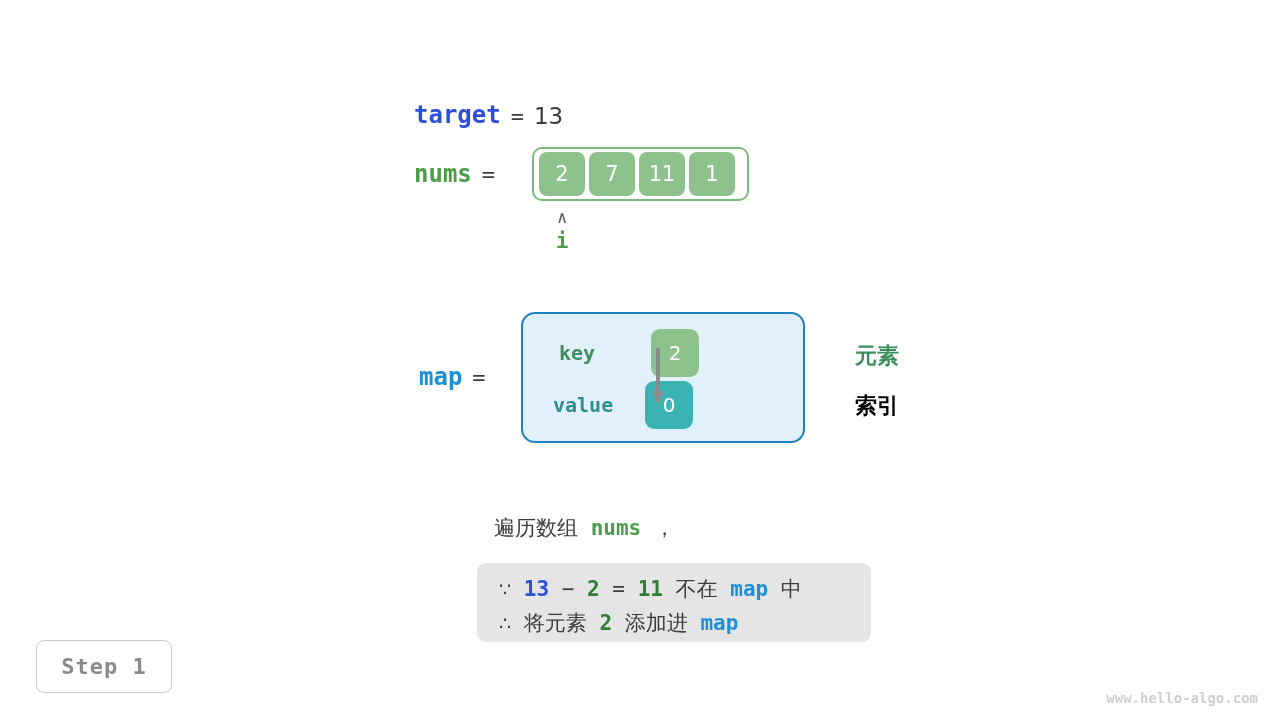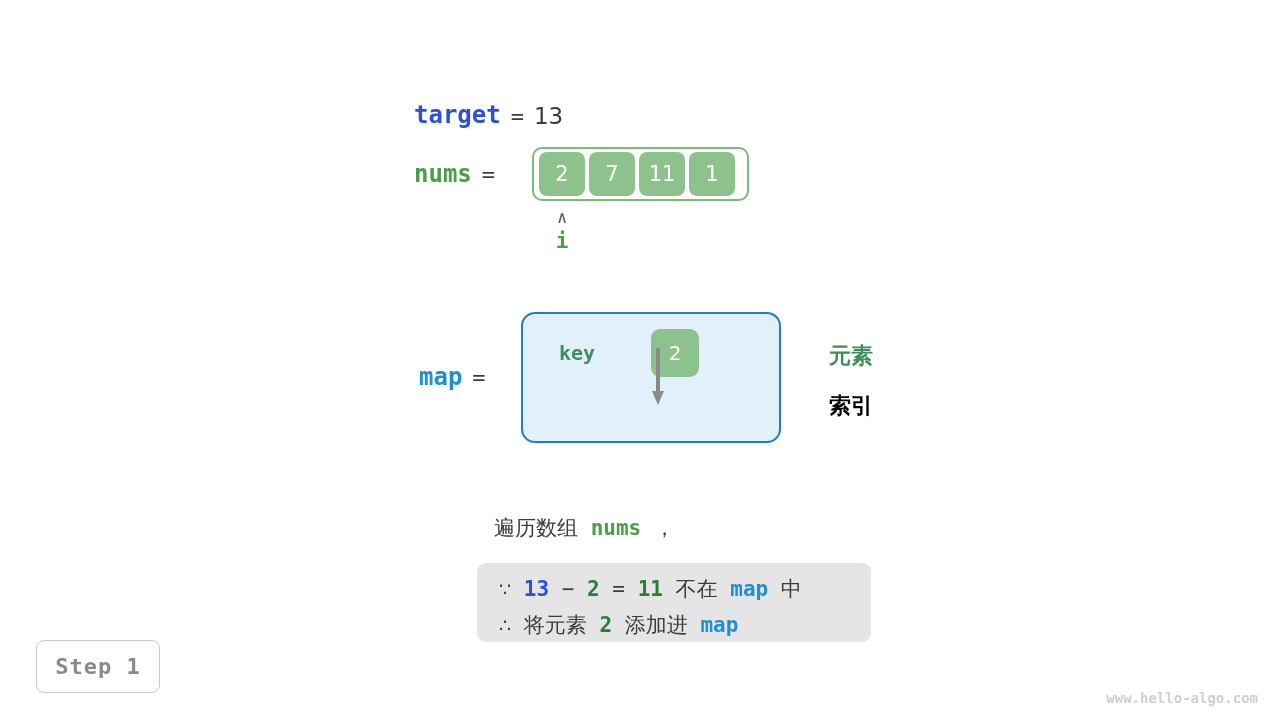--- a/index.html
+++ b/index.html
@@ -124,21 +124,21 @@
   .var-map {
     font-family: "DejaVu Sans Mono", monospace;
     font-size: 24px;
     font-weight: bold;
     color: #1E8FD5;
   }
   #map-box {
     position: absolute;
     left: 521px;
     top: 312px;
-    width: 260px;
+    width: 284px;
     height: 131px;
     background: #E2F0FB;
     border: 2px solid #1E7FC4;
     border-radius: 14px;
     box-sizing: border-box;
     padding-left: 8px;
   }
   #map-row-key, #map-row-value {
     position: absolute;
     display: flex;
@@ -172,40 +172,40 @@
     left: 650px;
     top: 348px;
     width: 16px;
     height: 62px;
     pointer-events: none;
   }
 
   
   #legend-element, #legend-index {
     position: absolute;
-    left: 829px;
+    left: 855px;
     font-family: "DejaVu Sans", sans-serif;
     font-size: 22px;
     font-weight: bold;
   }
   #legend-element { top: 341px; color: #3E8E5A; }
   #legend-index   { top: 391px; color: #000000; }
 
   
   #caption-line {
     position: absolute;
     left: 494px;
     top: 514px;
     font-size: 21px;
     color: #3C3C3C;
     white-space: pre;
     display: flex;
     align-items: baseline;
   }
-  .cn { font-family: Liberation Mono, monospace; }
+  .cn { font-family: Liberation Sans, sans-serif; }
   .code-green {
     font-family: "DejaVu Sans Mono", monospace;
     font-weight: bold;
     color: #4A9E4A;
     font-size: 21px;
   }
   .code-blue {
     font-family: "DejaVu Sans Mono", monospace;
     font-weight: bold;
     color: #1E8FD5;
@@ -253,21 +253,21 @@
     font-family: "DejaVu Sans", sans-serif;
     font-size: 19px;
     color: #3C3C3C;
   }
 
   
   #step-badge {
     position: absolute;
     left: 36px;
     top: 640px;
-    width: 124px;
+    width: 136px;
     height: 53px;
     border: 1px solid #C8C8C8;
     border-radius: 8px;
     box-sizing: border-box;
     display: flex;
     align-items: center;
     justify-content: center;
   }
   #step-text {
     font-family: "DejaVu Sans Mono", monospace;
@@ -316,20 +316,24 @@
 
 <div id="map-label">
   <span class="var-map">map</span>
   <span class="eq">=</span>
 </div>
 
 <div id="map-box">
   <div id="map-row-key">
     <span class="kv-label key-c">key</span>
     <span class="kv-cell key-bg">2</span>
+  </div>
+  <div id="map-row-value">
+    <span class="kv-label val-c">value</span>
+    <span class="kv-cell val-bg">0</span>
   </div>
 </div>
 
 <svg id="kv-arrow" viewBox="0 0 16 62">
   <line x1="8" y1="0" x2="8" y2="47" stroke="#8A8A8A" stroke-width="4"></line>
   <polygon points="8,57 2,43 14,43" fill="#8A8A8A"></polygon>
 </svg>
 
 <div id="legend-element">元素</div>
 <div id="legend-index">索引</div>

